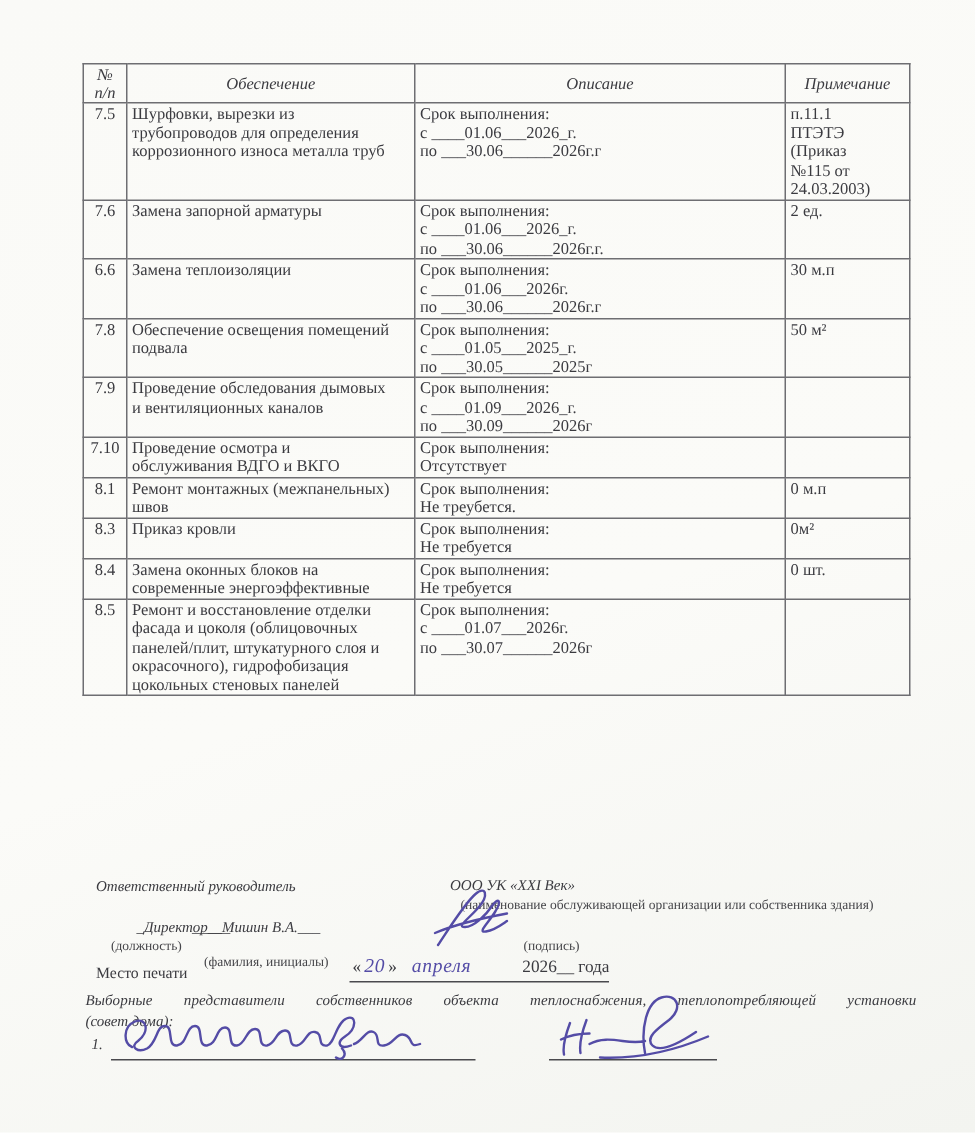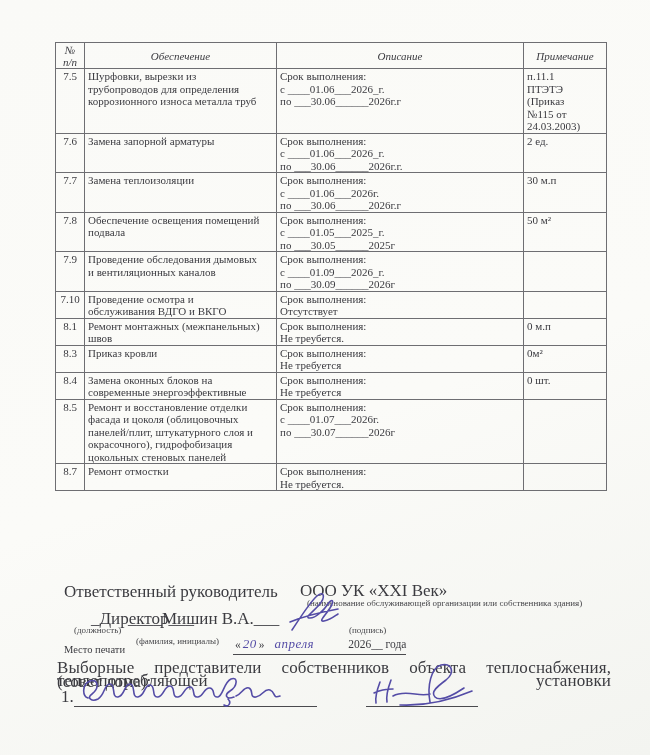--- a/index.html
+++ b/index.html
@@ -26,21 +26,21 @@
   tr.hh{height:24px}
   tr.h2{height:25px}
   tr.h3{height:38px}
   tr.h5{height:62px}
   td.num{text-align:center;padding-left:1px;padding-right:1px;}
   td.section{
     font-weight:bold;text-align:center;font-size:11.5px;
     line-height:13px;padding:0;height:14px;vertical-align:middle;
   }
   .abs{position:absolute;}
-  .t115{font-size:17px;line-height:13px;}
+  .t115{font-size:10px;line-height:13px;font-style:italic;}
   .t105{font-size:10.5px;line-height:12px;}
   .small{font-size:9px;line-height:10px;color:#46464a;}
   .hand{font-style:italic;color:#544ca6;font-size:13px;letter-spacing:0.5px;}
   .sig path{stroke:#544ca6;fill:none;stroke-width:1.6;stroke-linecap:round;stroke-linejoin:round;}
   .rule{border-top:1px solid #4a4a4e;height:0;}
   .dateline{
     display:flex;align-items:baseline;
     border-bottom:1px solid #4a4a4e;padding-bottom:2px;
     font-size:11.5px;
   }
@@ -84,21 +84,21 @@
     </tr>
     <tr class="h3">
       <td class="num">7.6</td>
       <td>Замена запорной арматуры</td>
       <td>Срок выполнения:
 с ____01.06___2026_г.
 по ___30.06______2026г.г.</td>
       <td>2 ед.</td>
     </tr>
     <tr class="h3">
-      <td class="num">7.7</td>
+      <td class="num">6.6</td>
       <td>Замена теплоизоляции</td>
       <td>Срок выполнения:
 с ____01.06___2026г.
 по ___30.06______2026г.г</td>
       <td>30 м.п</td>
     </tr>
     <tr class="h3">
       <td class="num">7.8</td>
       <td>Обеспечение освещения помещений
 подвала</td>
@@ -150,27 +150,20 @@
     <tr class="h5">
       <td class="num">8.5</td>
       <td>Ремонт и восстановление отделки
 фасада и цоколя (облицовочных
 панелей/плит, штукатурного слоя и
 окрасочного), гидрофобизация
 цокольных стеновых панелей</td>
       <td>Срок выполнения:
 с ____01.07___2026г.
 по ___30.07______2026г</td>
-      <td></td>
-    </tr>
-    <tr class="h2">
-      <td class="num">8.7</td>
-      <td>Ремонт отмостки</td>
-      <td>Срок выполнения:
-Не требуется.</td>
       <td></td>
     </tr>
   </tbody>
     </table>
 
   <div class="abs t115" style="left:64px;top:585px;">Ответственный руководитель</div>
   <div class="abs t115" style="left:300px;top:584px;">ООО УК «XXI Век»</div>
   <div class="abs small" style="left:307px;top:598px;">(наименование обслуживающей организации  или собственника здания)</div>
 
   <div class="abs t115" style="left:58px;top:612px;margin-left:33px;">_Директор___</div>

